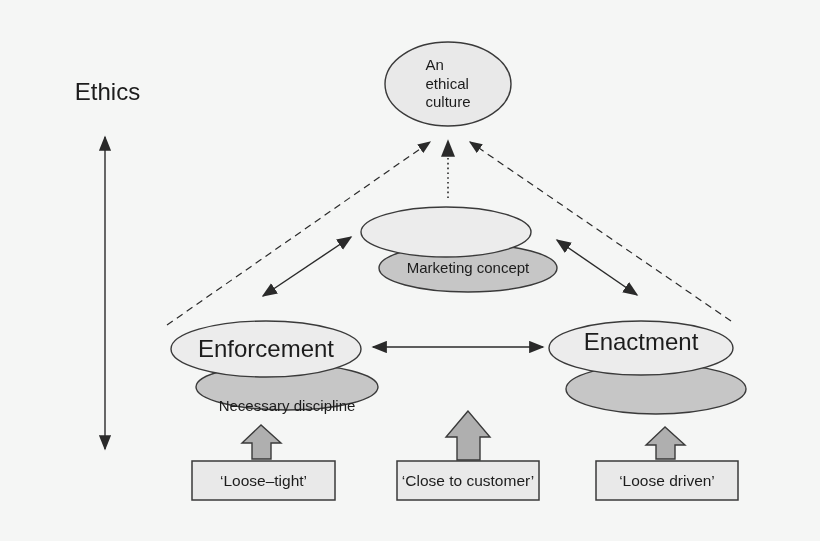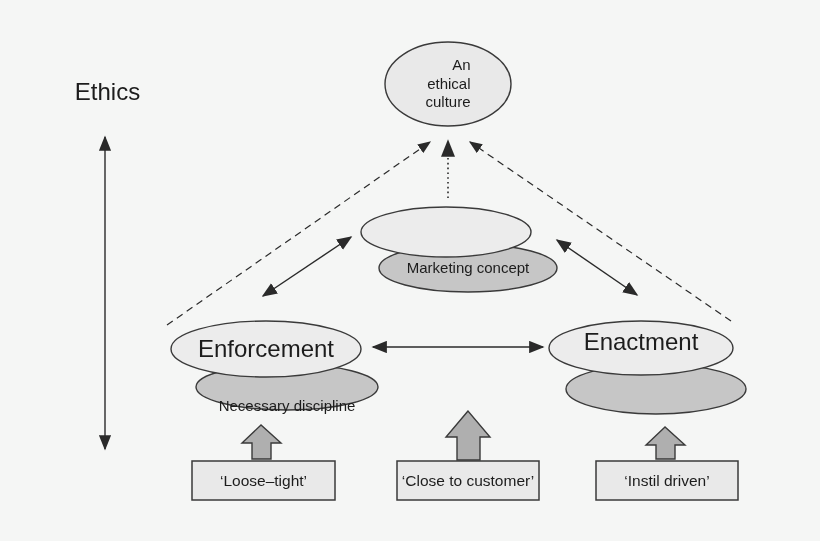--- a/index.html
+++ b/index.html
@@ -1,20 +1,20 @@
 <!DOCTYPE html>
 <html><head>
 <meta charset="utf-8">
 <style>
   html,body{margin:0;padding:0;}
   body{font-family:"Liberation Sans",sans-serif;background:#f5f6f5;}
   .canvas{position:relative;width:820px;height:541px;background:#f5f6f5;overflow:hidden;}
   .canvas svg{position:absolute;left:0;top:0;}
   .lbl{position:absolute;display:flex;align-items:center;justify-content:center;
-       color:#1c1c1c;text-align:right;white-space:pre-line;line-height:1.25;}
+       color:#1c1c1c;text-align:left;white-space:pre-line;line-height:1.25;}
   .lbl-axis{font-size:24px;}
   .lbl-node-big{font-size:24px;}
   .lbl-node-small{font-size:15px;}
   .lbl-box{font-size:15.5px;}
   .lbl-top{font-size:15px;}
 </style>
 </head>
 <body>
 
 <div class="canvas">
@@ -62,14 +62,14 @@
 
   <div class="lbl lbl-node-small" style="left:378px;top:258px;width:180px;height:20px;">Marketing concept</div>
 
   <div class="lbl lbl-node-big" style="left:171px;top:335px;width:190px;height:28px;">Enforcement</div>
   <div class="lbl lbl-node-small" style="left:196px;top:396px;width:182px;height:20px;">Necessary discipline</div>
 
   <div class="lbl lbl-node-big" style="left:549px;top:328px;width:184px;height:28px;">Enactment</div>
 
   <div class="lbl lbl-box" style="left:192px;top:461px;width:143px;height:39px;">‘Loose–tight’</div>
   <div class="lbl lbl-box" style="left:397px;top:461px;width:142px;height:39px;border-radius:12px;">‘Close to customer’</div>
-  <div class="lbl lbl-box" style="left:596px;top:461px;width:142px;height:39px;">‘Instil driven’</div>
+  <div class="lbl lbl-box" style="left:596px;top:461px;width:142px;height:39px;">‘Loose driven’</div>
 </div>
 
 </body></html>

